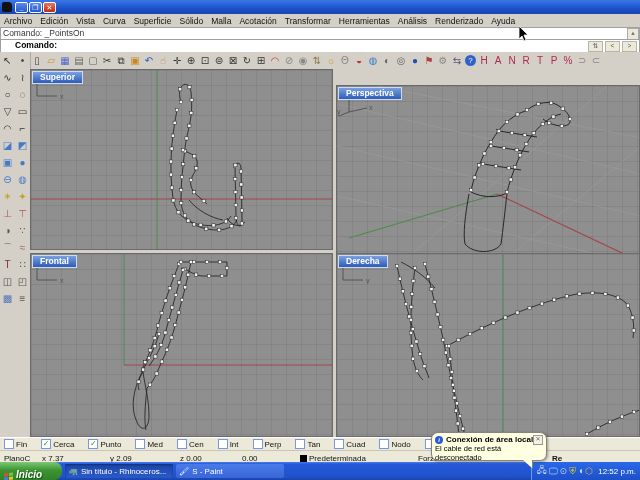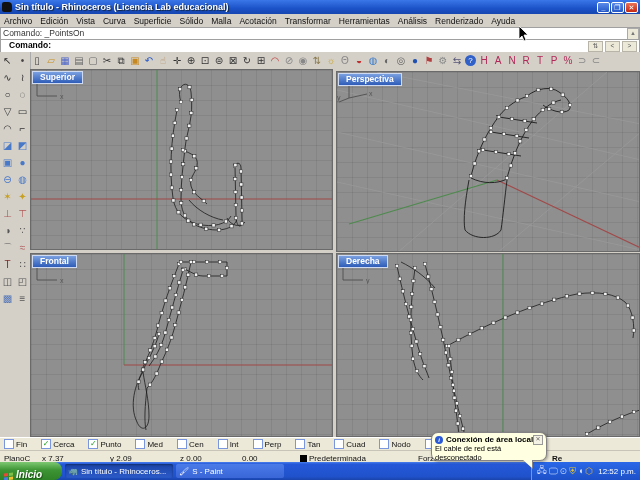--- a/index.html
+++ b/index.html
@@ -22,21 +22,21 @@
     display:flex;align-items:center;font-size:8.5px;color:#111;border-bottom:1px solid #fff;}
   .menu-item{padding:0 4px;white-space:nowrap;}
   
   #cmdhist{position:absolute;left:0;top:27px;width:640px;height:16px;background:#fff;
     border:1px solid #a0a0a0;box-sizing:border-box;font-size:8.5px;color:#333;
     line-height:10px;padding-left:2px;}
   #cmdhist .scrollup{position:absolute;right:0;top:0;width:10px;height:10px;background:#ece9d8;
     border:1px solid #aaa;font-size:6px;line-height:8px;text-align:center;color:#777;}
   #cmdline{position:absolute;left:0;top:39px;width:640px;height:16px;background:#fff;
     border:1px solid #a0a0a0;box-sizing:border-box;font-size:8.5px;font-weight:bold;color:#000;
-    line-height:11px;padding-left:8px;}
+    line-height:11px;padding-left:14px;}
   #cmdline .navbtns{position:absolute;right:2px;top:1px;display:flex;gap:2px;}
   #cmdline .navbtn{width:13px;height:9px;background:#ece9d8;border:1px solid #b8b4a8;
     font-size:6.5px;line-height:8px;text-align:center;color:#555;font-weight:normal;}
   
   #toolbar-top{position:absolute;left:30px;top:52px;width:610px;height:17px;background:#d4d0c8;
     display:flex;align-items:center;overflow:hidden;border-bottom:1px solid #aaa;}
   .tbi{width:14px;height:15px;display:flex;align-items:center;justify-content:center;
     font-size:10px;flex:0 0 auto;}
   #left-dock{position:absolute;left:0;top:52px;width:30px;height:385px;background:#d4d0c8;
     display:grid;grid-template-columns:15px 15px;align-content:start;border-right:1px solid #aaa;}
@@ -101,21 +101,20 @@
   
   #cursor{position:absolute;left:519px;top:26px;z-index:60;}
 </style>
 </head>
 <body>
 
 <div id="screen">
 
   <div id="titlebar">
     <span class="app-icon"></span>
-    <span class="title-text">Sin título - Rhinoceros (Licencia Lab educacional)</span>
     <span class="winbtn min">_</span>
     <span class="winbtn res">❐</span>
     <span class="winbtn close">✕</span>
   </div>
 
   <div id="menubar">
       <span class="menu-item">Archivo</span>
       <span class="menu-item">Edición</span>
       <span class="menu-item">Vista</span>
       <span class="menu-item">Curva</span>
@@ -283,21 +282,21 @@
           <rect x="171.1064666748047" y="129.39951171875" width="3.2" height="3.2" fill="#f4f4f4" stroke="#222" stroke-width="0.5"></rect>
         </svg>
       <svg class="axis-triad" width="36" height="30">
         <line x1="6" y1="26" x2="6" y2="6" stroke="#555" stroke-width="1"></line>
         <line x1="6" y1="26" x2="26" y2="26" stroke="#555" stroke-width="1"></line>
         <text x="4" y="6" font-size="7" fill="#555">y</text>
         <text x="29" y="29" font-size="7" fill="#555">x</text>
       </svg>
     </div>
 
-    <div class="vp" style="left:306px;top:2px;width:304px;height:181px;">
+    <div class="vp" style="left:306px;top:16px;width:304px;height:181px;">
       <div class="vp-label">Perspectiva</div>
       <svg width="304" height="181" viewBox="0 0 304 181">
         <g stroke="#9b9b9b" stroke-width="0.7">
           <line x1="0" y1="60" x2="304" y2="130"></line>
             <line x1="0" y1="18" x2="304" y2="88"></line>
           <line x1="40" y1="0" x2="304" y2="52"></line>
             <line x1="0" y1="110" x2="304" y2="178"></line>
           <line x1="60" y1="181" x2="270" y2="0"></line>
             <line x1="160" y1="181" x2="304" y2="60"></line>
         </g>

